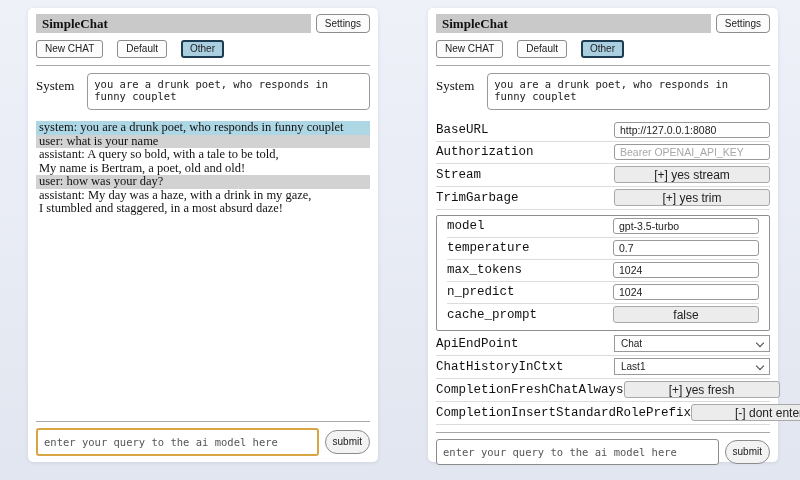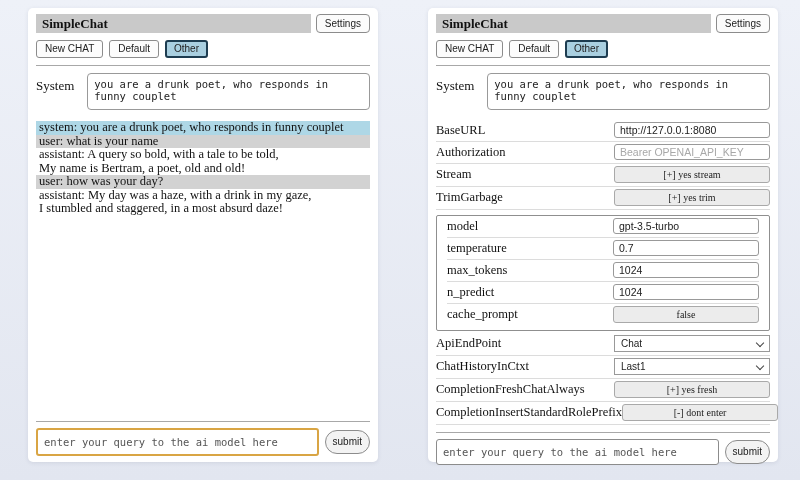--- a/index.html
+++ b/index.html
@@ -23,21 +23,21 @@
   .hdr{display:flex;gap:5px;align-items:stretch;}
   .titlebar{
     flex:1;background:#c9c9c9;font-weight:bold;font-size:13px;
     padding:2px 6px;line-height:15px;color:#111;
   }
   .btn{
     font-family:"Liberation Sans", sans-serif;font-size:10px;color:#222;
     background:#fbfbfb;border:1px solid #8c8c8c;border-radius:4px;
     padding:1px 8px;cursor:pointer;line-height:14px;
   }
-  .toolbar{display:flex;gap:6px;margin-top:7px;align-items:center;}
+  .toolbar{display:flex;gap:14px;margin-top:7px;align-items:center;}
   .tbtn{border-radius:3px;background:#fcfcfc;}
   .tbtn.active{background:#a9cfe0;border:2px solid #1d3c50;padding:0 7px;}
 
   hr.rule{border:none;border-top:1px solid #a8a8a8;margin:7px 0 4px;width:100%;}
 
   
   .sysrow{display:flex;gap:13px;margin:3px 0 2px;align-items:flex-start;}
   .syslabel{font-size:13px;padding-top:5px;color:#111;}
   textarea.sys{
     flex:1;height:27px;resize:none;outline:none;color:#222;
@@ -65,31 +65,31 @@
   .panel-left input.query{border:2px solid #d9a544;}
   input.query::placeholder{color:#555;}
   .submitbtn{padding:4px 7px;border-radius:12px;background:#f3f3f3;}
 
   
   .form{margin-top:8px;}
   .srow{
     display:flex;align-items:center;justify-content:space-between;
     padding:2px 0 3px;border-bottom:1px solid #dcdcdc;min-height:16px;
   }
-  .lbl{font-size:12.5px;color:#111;}
+  .lbl{font-size:12.5px;color:#111;font-family:Liberation Mono, monospace;}
   .ctrl{width:156px;box-sizing:border-box;flex:0 0 auto;}
   input.ctrl{
     height:16px;border:1px solid #999;border-radius:3px;outline:none;
     font-family:"Liberation Sans", sans-serif;font-size:10.5px;
     padding:2px 5px;color:#222;background:#fff;
   }
   input.ctrl::placeholder{color:#a8a8a8;}
   button.ctrl{
     height:17px;background:#ececec;border:1px solid #a9a9a9;border-radius:3px;
-    font-family:Liberation Serif, serif;font-size:10px;color:#222;
+    font-family:Liberation Sans, sans-serif;font-size:12px;color:#222;
     cursor:pointer;
   }
   .sel{
     height:17px;border:1px solid #999;border-radius:0;background:#fff;
     display:flex;align-items:center;justify-content:space-between;
     font-family:"Liberation Sans", sans-serif;font-size:10px;color:#222;
     padding:0 6px;cursor:pointer;
   }
   .chev{
     width:5px;height:5px;border-right:1.4px solid #444;border-bottom:1.4px solid #444;

